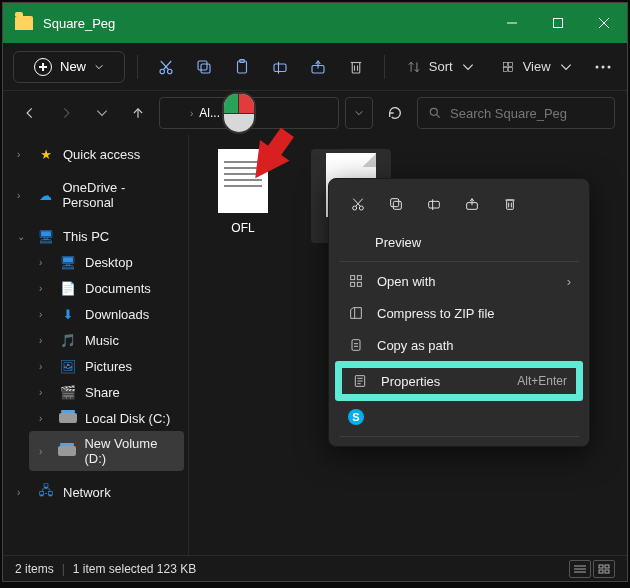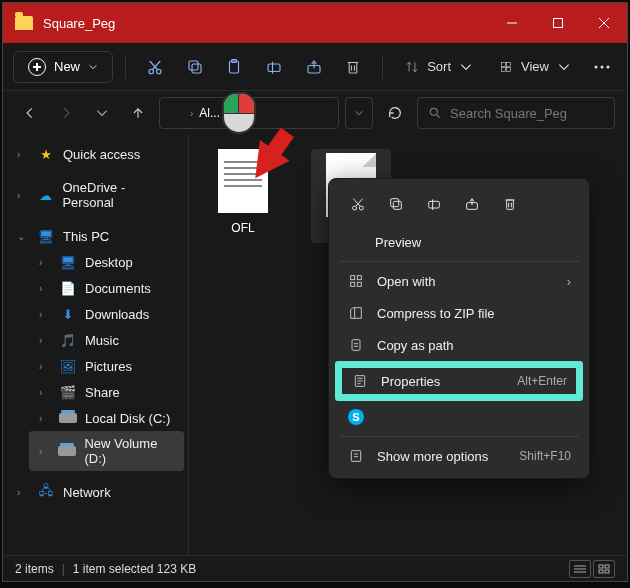--- a/index.html
+++ b/index.html
@@ -1,28 +1,28 @@
 <!DOCTYPE html>
 <html><head>
 <meta charset="utf-8">
 <style>
 * { box-sizing: border-box; margin: 0; padding: 0; font-family: "Segoe UI", sans-serif; }
 body { background: #0a0a0a; width: 630px; height: 588px; overflow: hidden; color: #fff; position: relative; }
 .window { width: 626px; height: 580px; border: 1px solid #444; margin: 2px; background: #191919; position: relative; }
 
-.titlebar { height: 40px; display: flex; align-items: center; padding-left: 12px; background: #b91c1c; }
+.titlebar { height: 40px; display: flex; align-items: center; padding-left: 12px; background: #15803d; }
 .titlebar .fldr { width: 18px; height: 14px; background: #ffd35a; border-radius: 2px 2px 0 0; position: relative; margin-right: 10px; }
 .titlebar .fldr::before { content:""; position:absolute; top:-4px; left:0; width:8px; height:4px; background:#ffd35a; border-radius:2px 2px 0 0;}
 .titlebar .ttl { font-size: 13px; }
 .winbtns { margin-left: auto; display: flex; }
 .winbtn { width: 46px; height: 40px; display:flex; align-items:center; justify-content:center; color:#fff; }
 .winbtn svg { width:12px; height:12px; }
 
 .toolbar { height: 48px; display:flex; align-items:center; gap:6px; padding:0 10px; border-bottom:1px solid #2a2a2a; }
-.newbtn { display:flex; align-items:center; gap:8px; border:1px solid #3a3a3a; border-radius:6px; padding:6px 14px; font-size:13px; }
+.newbtn { display:flex; align-items:center; gap:8px; border:1px solid #3a3a3a; border-radius:6px; padding:6px 20px; font-size:13px; }
 .circle-plus { width:18px;height:18px;border:1.5px solid #fff;border-radius:50%;position:relative;}
 .circle-plus::before,.circle-plus::after{content:"";position:absolute;background:#fff;}
 .circle-plus::before{left:4px;top:7px;width:8px;height:2px;}
 .circle-plus::after{left:7px;top:4px;width:2px;height:8px;}
 .tbdiv { width:1px; height:24px; background:#333; margin:0 6px;}
 .tbicn { width:36px; height:36px; display:flex; align-items:center; justify-content:center; color:#8ab4f8; border-radius:4px;}
 .tbicn.g { color:#bbb; }
 .tbicn svg { width:18px; height:18px; stroke:currentColor; fill:none; stroke-width:1.5;}
 .sortbtn,.viewbtn { display:flex; align-items:center; gap:8px; font-size:13px; padding:6px 10px; color:#ddd;}
 .sortbtn svg,.viewbtn svg{width:14px;height:14px;}
@@ -451,31 +451,20 @@
       </span>
     <span>Properties</span>
     <span class="short">Alt+Enter</span>
   </div>
   <div class="ctxitem">
     <span class="ci-icon">
         <span class="skype">S</span>
       </span>
   </div>
   <div class="ctxsep"></div>
-  <div class="ctxitem">
-    <span class="ci-icon">
-        <svg viewBox="0 0 24 24">
-          <rect x="5" y="4" width="14" height="16" rx="1"></rect>
-          <line x1="9" y1="9" x2="15" y2="9"></line>
-          <line x1="9" y1="13" x2="15" y2="13"></line>
-        </svg>
-      </span>
-    <span>Show more options</span>
-    <span class="short">Shift+F10</span>
-  </div>
 </div>
 
 <div class="mouse-overlay">
     <div class="mouse-body">
       <div class="lbtn"></div>
       <div class="rbtn"></div>
     </div>
   </div>
 <div class="redarrow"></div>
 

